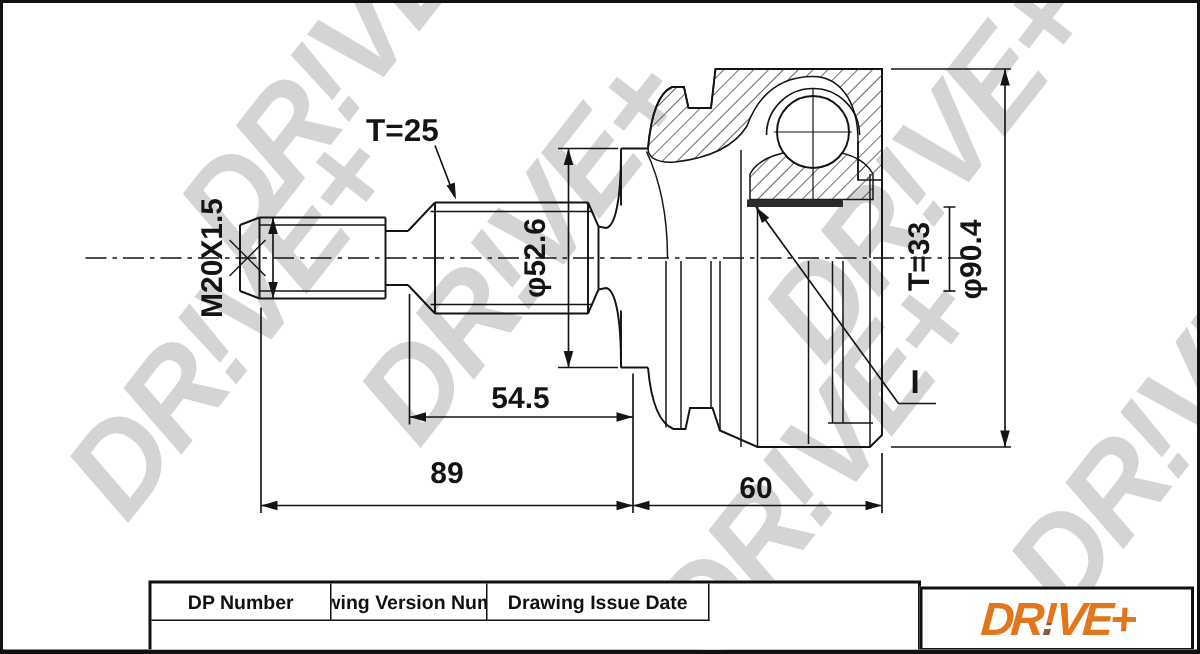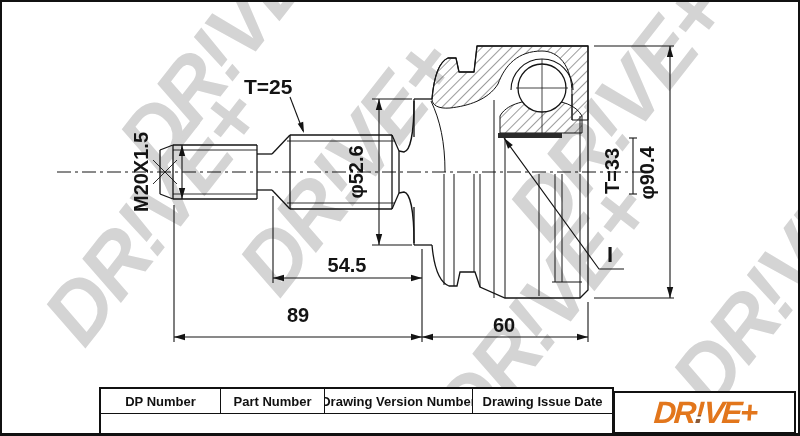--- a/index.html
+++ b/index.html
@@ -211,21 +211,20 @@
     <text transform="translate(617,169) rotate(-90)" text-anchor="middle" font-size="20">T=33</text>
     <text transform="translate(652,171) rotate(-90)" text-anchor="middle" font-size="20">φ90.4</text>
     <text x="345" y="270" text-anchor="middle" font-size="20">54.5</text>
     <text x="296" y="320" text-anchor="middle" font-size="20">89</text>
     <text x="502" y="330" text-anchor="middle" font-size="20">60</text>
     <text x="608" y="260" text-anchor="middle" font-size="22">I</text>
   </svg>
 
   <div class="spec-table">
     <div class="spec-cell header">DP Number</div>
-    <div class="spec-cell header">Part Number</div>
     <div class="spec-cell header">Drawing Version Number</div>
     <div class="spec-cell header">Drawing Issue Date</div>
   </div>
 
   <div class="logo-box">
     <span class="logo-text"><span>DR</span><span class="logo-excl">!</span><span>VE+</span></span>
   </div>
 
 </div>
 

